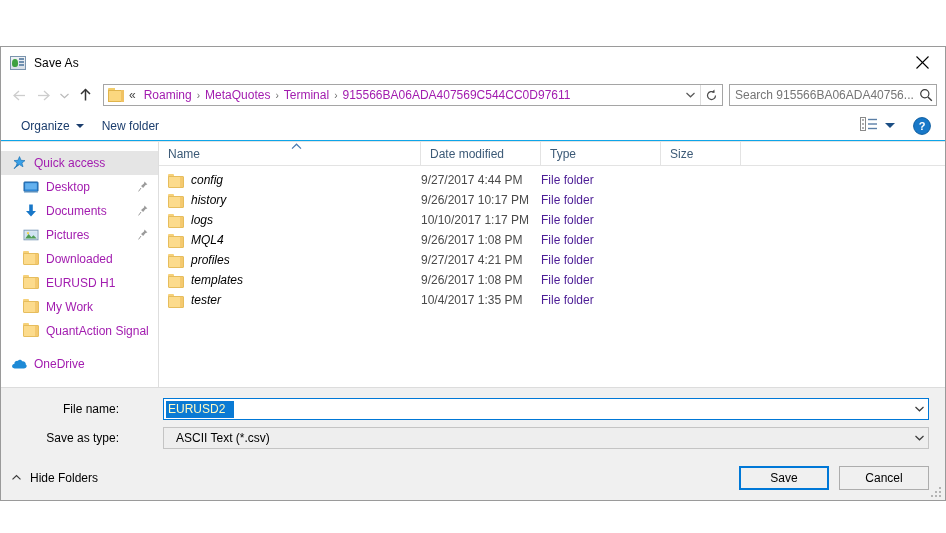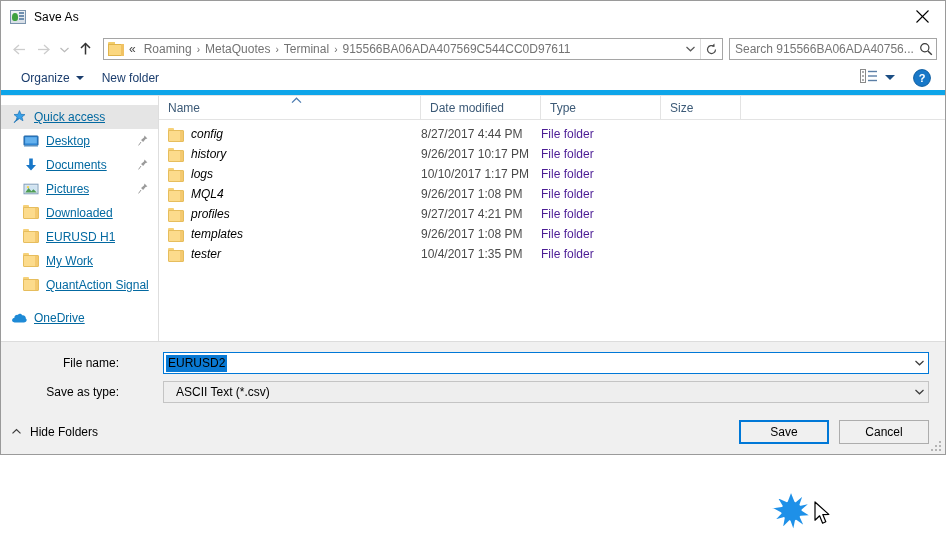--- a/index.html
+++ b/index.html
@@ -12,20 +12,21 @@
     color: #000;
     background: #ffffff;
   }
   #dialog {
     position: relative;
     width: 946px; height: 455px;
     background: #ffffff;
     border: 1px solid #9a9a9a;
     display: flex;
     flex-direction: column;
+    margin-top: 46px;
   }
 
   
   #titlebar {
     height: 32px;
     flex: 0 0 32px;
     background: #ffffff;
     display: flex;
     align-items: center;
     position: relative;
@@ -113,21 +114,21 @@
     background:#f0c263;
   }
   #crumbs {
     display: flex; align-items: center;
     flex: 1 1 auto;
     overflow: hidden;
     white-space: nowrap;
     font-size: 12px;
     color: #000;
   }
-  .crumb { padding: 0 4px; color:#737373; }
+  .crumb { padding: 0 4px; color:#a21caf; }
   .crumb.first { padding-left: 2px; color:#444; }
   .crumb-sep {
     color: #6d6d6d;
     font-size: 10px;
     padding: 0 1px;
   }
   #addr-dropdown, #addr-refresh {
     width: 20px; height: 20px;
     display:flex; align-items:center; justify-content:center;
     flex: 0 0 auto;
@@ -158,21 +159,21 @@
   #search-icon { flex: 0 0 20px; display:flex; align-items:center; justify-content:center; color:#3b3b3b;}
 
   
   #toolbar {
     height: 30px;
     flex: 0 0 30px;
     background: #ffffff;
     display: flex;
     align-items: center;
     padding: 0 10px 0 14px;
-    border-bottom: 5px solid #0ea5e9;
+    border-bottom: 1px solid #0ea5e9;
   }
   .tb-item {
     display: flex; align-items: center;
     font-size: 12px;
     color: #1b3d6d;
     padding: 3px 6px;
     margin-right: 6px;
   }
   .tb-caret {
     margin-left: 6px;
@@ -204,24 +205,23 @@
     background: #ffffff;
     border-right: 1px solid #dedede;
     padding-top: 9px;
     overflow: hidden;
   }
   .side-item {
     height: 24px;
     display: flex;
     align-items: center;
     font-size: 12px;
-    color: #0369a1;
+    color: #a21caf;
     padding-left: 6px;
     position: relative;
-    text-decoration: underline;
   }
   .side-item.selected { background: #e5e5e5; }
   .side-item.indent1 { padding-left: 22px; }
   .side-item.indent0 { padding-left: 10px; }
   .side-icon {
     width: 16px; height: 16px;
     margin-right: 7px;
     flex: 0 0 16px;
     position: relative;
   }
@@ -323,23 +323,23 @@
     flex: 1 1 auto;
     height: 22px;
     border: 1px solid #0078d7;
     background: #ffffff;
     display: flex;
     align-items: center;
     padding-left: 2px;
   }
   #filename-value {
     background: #0a7ad4;
-    color: #000000;
-    font-size: 12px;
-    padding: 1px 2px 1px 2px;
+    color: #fef9c3;
+    font-size: 12px;
+    padding: 1px 9px 1px 2px;
     line-height: 15px;
   }
   #filename-caret { flex: 0 0 17px; display:flex; align-items:center; justify-content:center; color:#3b3b3b; }
   #filetype-input {
     flex: 1 1 auto;
     height: 22px;
     border: 1px solid #c4c4c4;
     background: #eeeeee;
     display: flex;
     align-items: center;
@@ -679,21 +679,21 @@
       <div id="rows-wrap">
         <div class="row">
           <span class="cell-name">
             <span class="fold">
                 <span class="t"></span>
                 <span class="b"></span>
                 <span class="s"></span>
               </span>
             <span>config</span>
           </span>
-          <span class="cell-date">8/27/2017 4:44 PM</span>
+          <span class="cell-date">9/27/2017 4:44 PM</span>
           <span class="cell-type">File folder</span>
           <span class="cell-size"></span>
         </div>
         <div class="row">
           <span class="cell-name">
             <span class="fold">
                 <span class="t"></span>
                 <span class="b"></span>
                 <span class="s"></span>
               </span>

